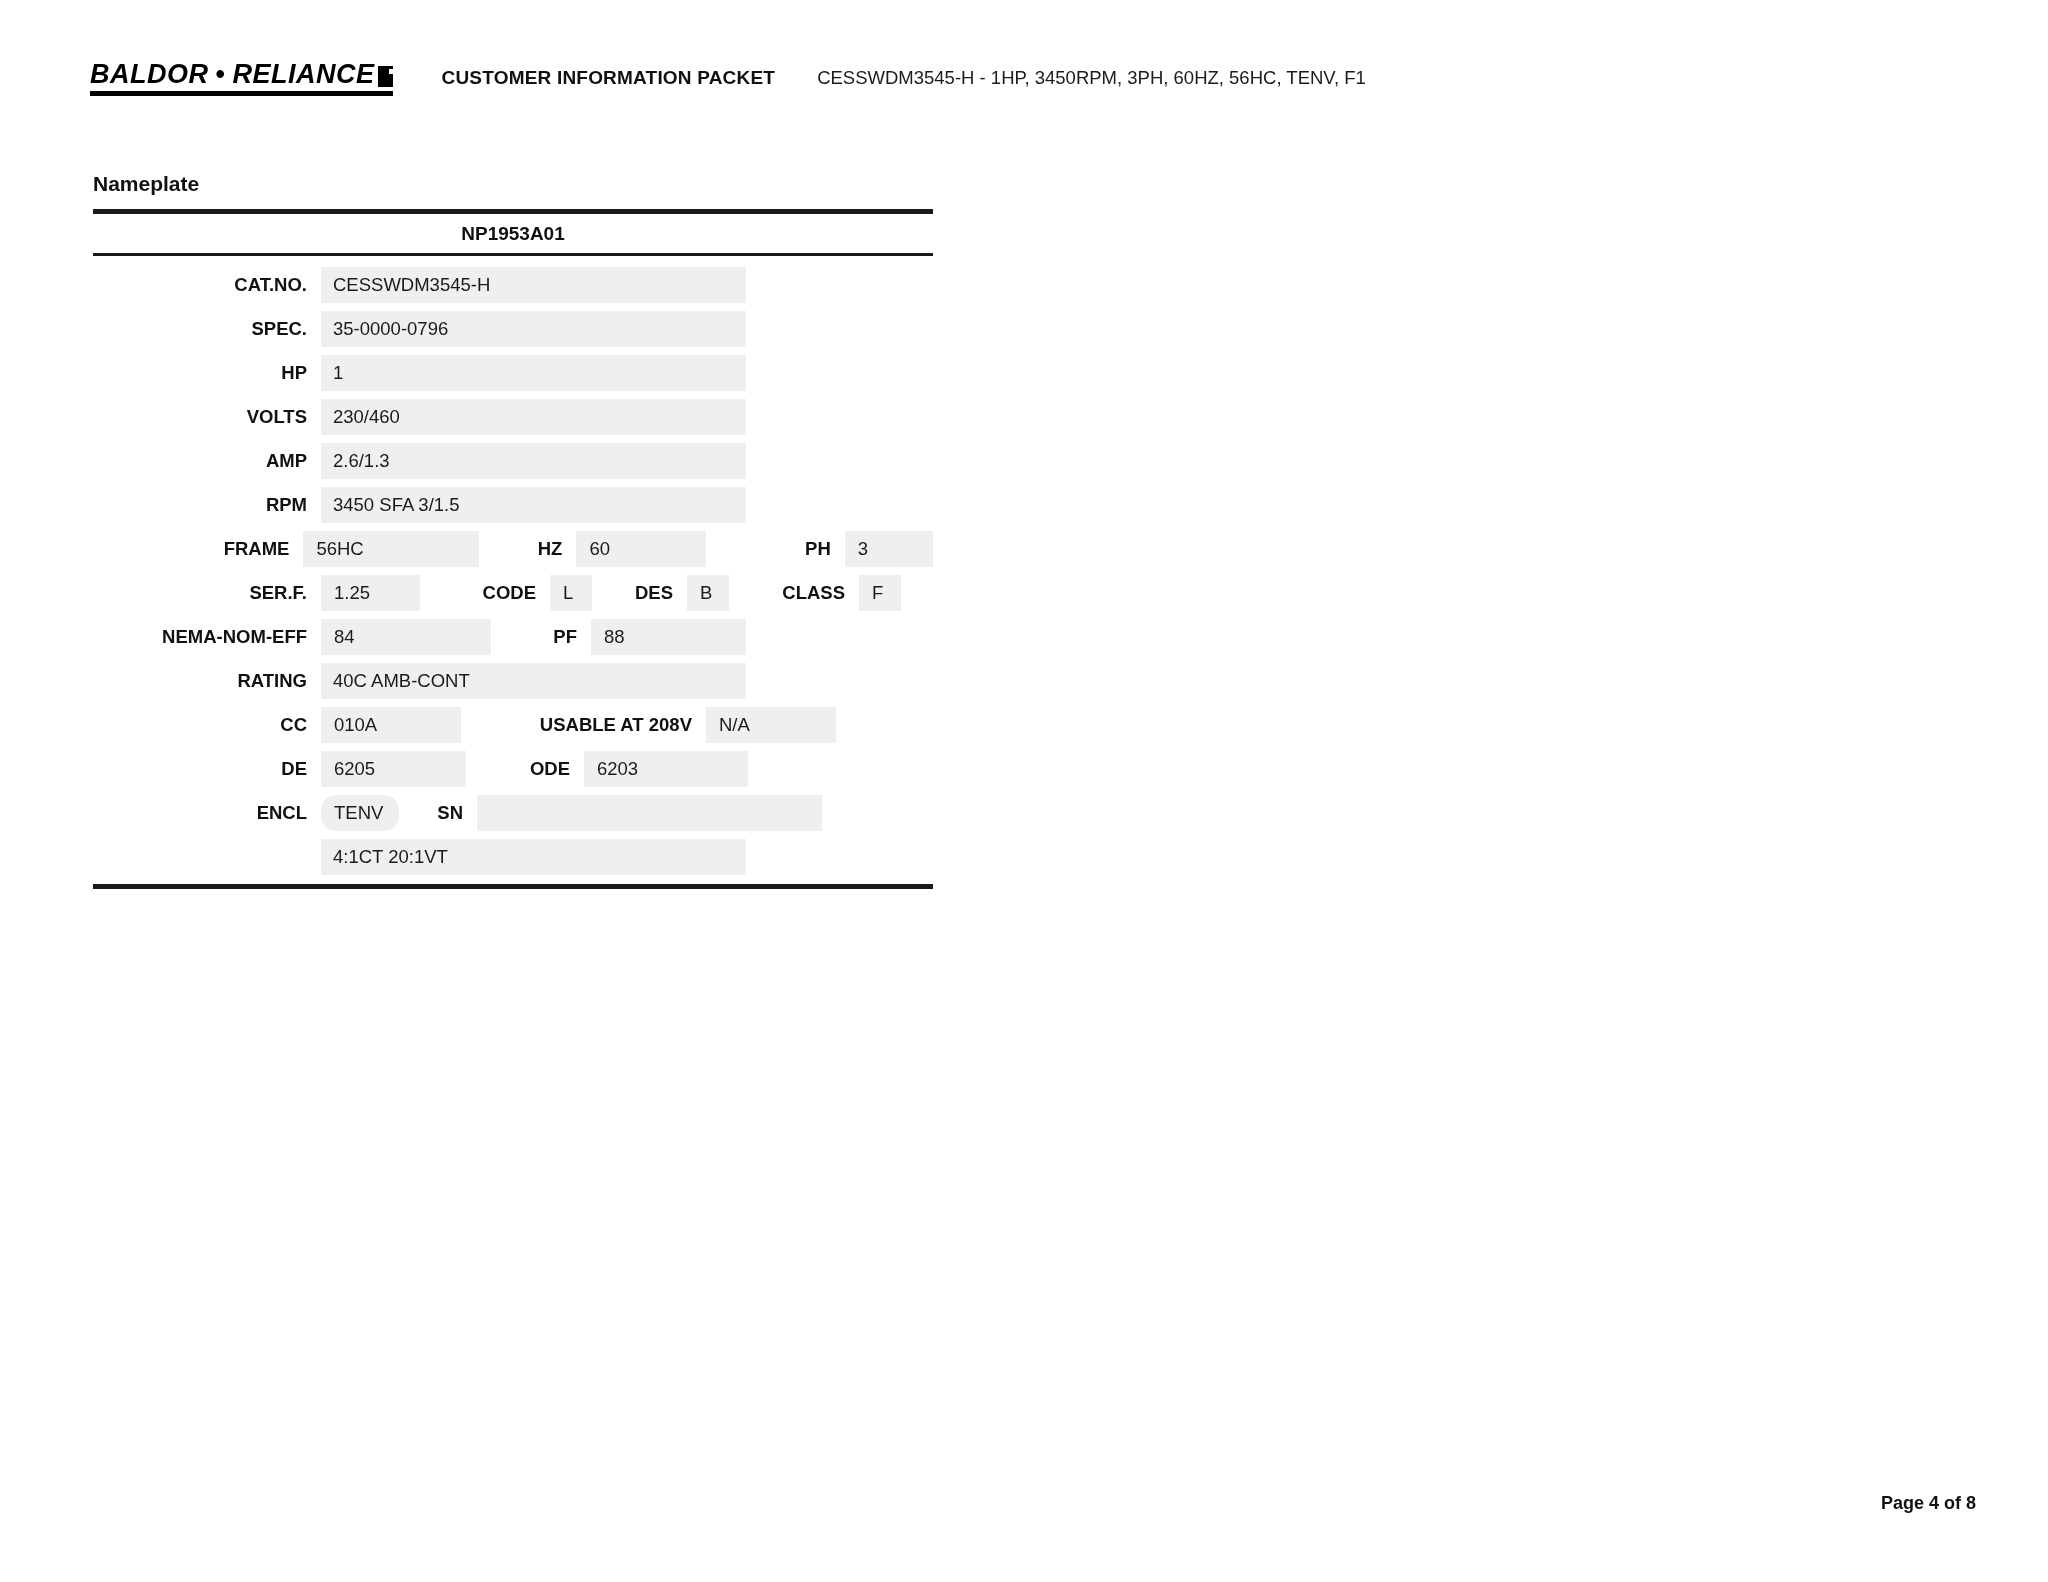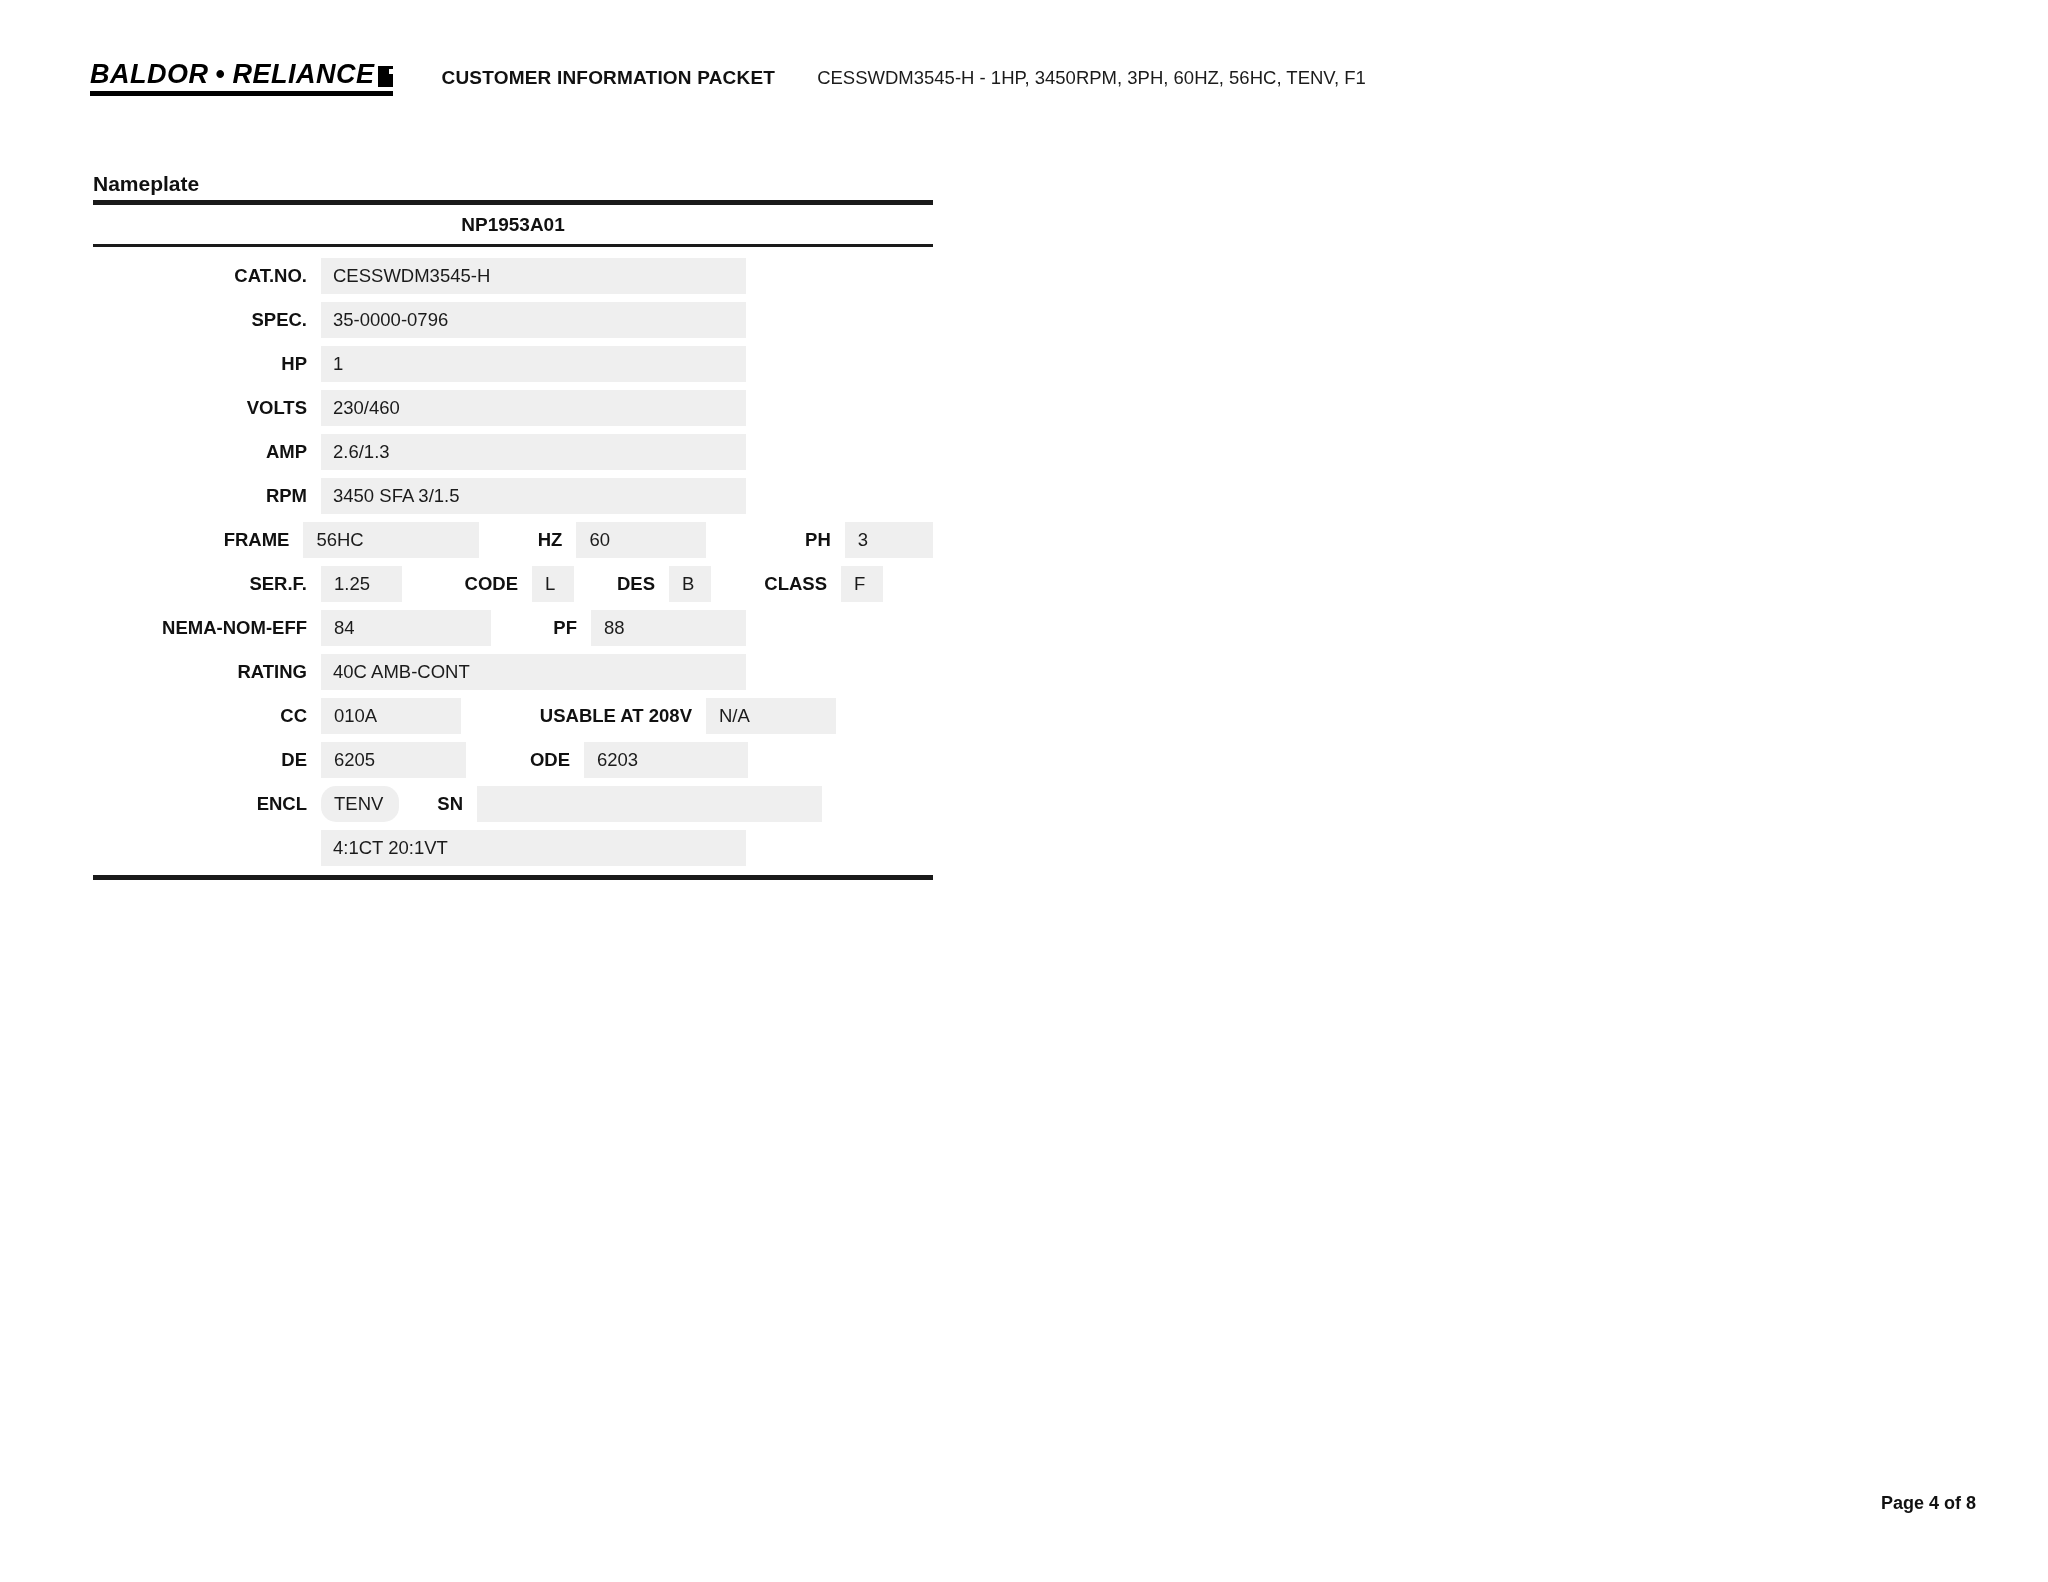--- a/index.html
+++ b/index.html
@@ -85,21 +85,21 @@
     top: 172px;
     left: 93px;
     font-size: 21px;
     font-weight: bold;
     color: #111111;
   }
 
   
   .np-table {
     position: absolute;
-    top: 200px;
+    top: 209px;
     left: 93px;
     width: 840px;
   }
   .rule-top {
     height: 5px;
     background: #1a1a1a;
     width: 100%;
   }
   .rule-mid {
     height: 2.5px;
@@ -151,21 +151,21 @@
     white-space: nowrap;
     height: 36px;
     align-self: center;
   }
   .lbl-first { width: 228px; }
 
   .w-full { width: 425px; padding-left: 12px; }
   .w-frame { width: 190px; }
   .w-mid { width: 140px; }
   .w-small { width: 95px; }
-  .w-serf { width: 81px; }
+  .w-serf { width: 99px; }
   .w-code { width: 42px; }
   .w-des { width: 42px; }
   .w-class { width: 42px; }
   .w-eff { width: 170px; }
   .w-pf { width: 155px; text-align: center; }
   .w-cc { width: 140px; }
   .w-usable { width: 130px; }
   .w-de { width: 145px; }
   .w-ode { width: 164px; }
   .w-encl { width: 78px; border-radius: 15px; }

